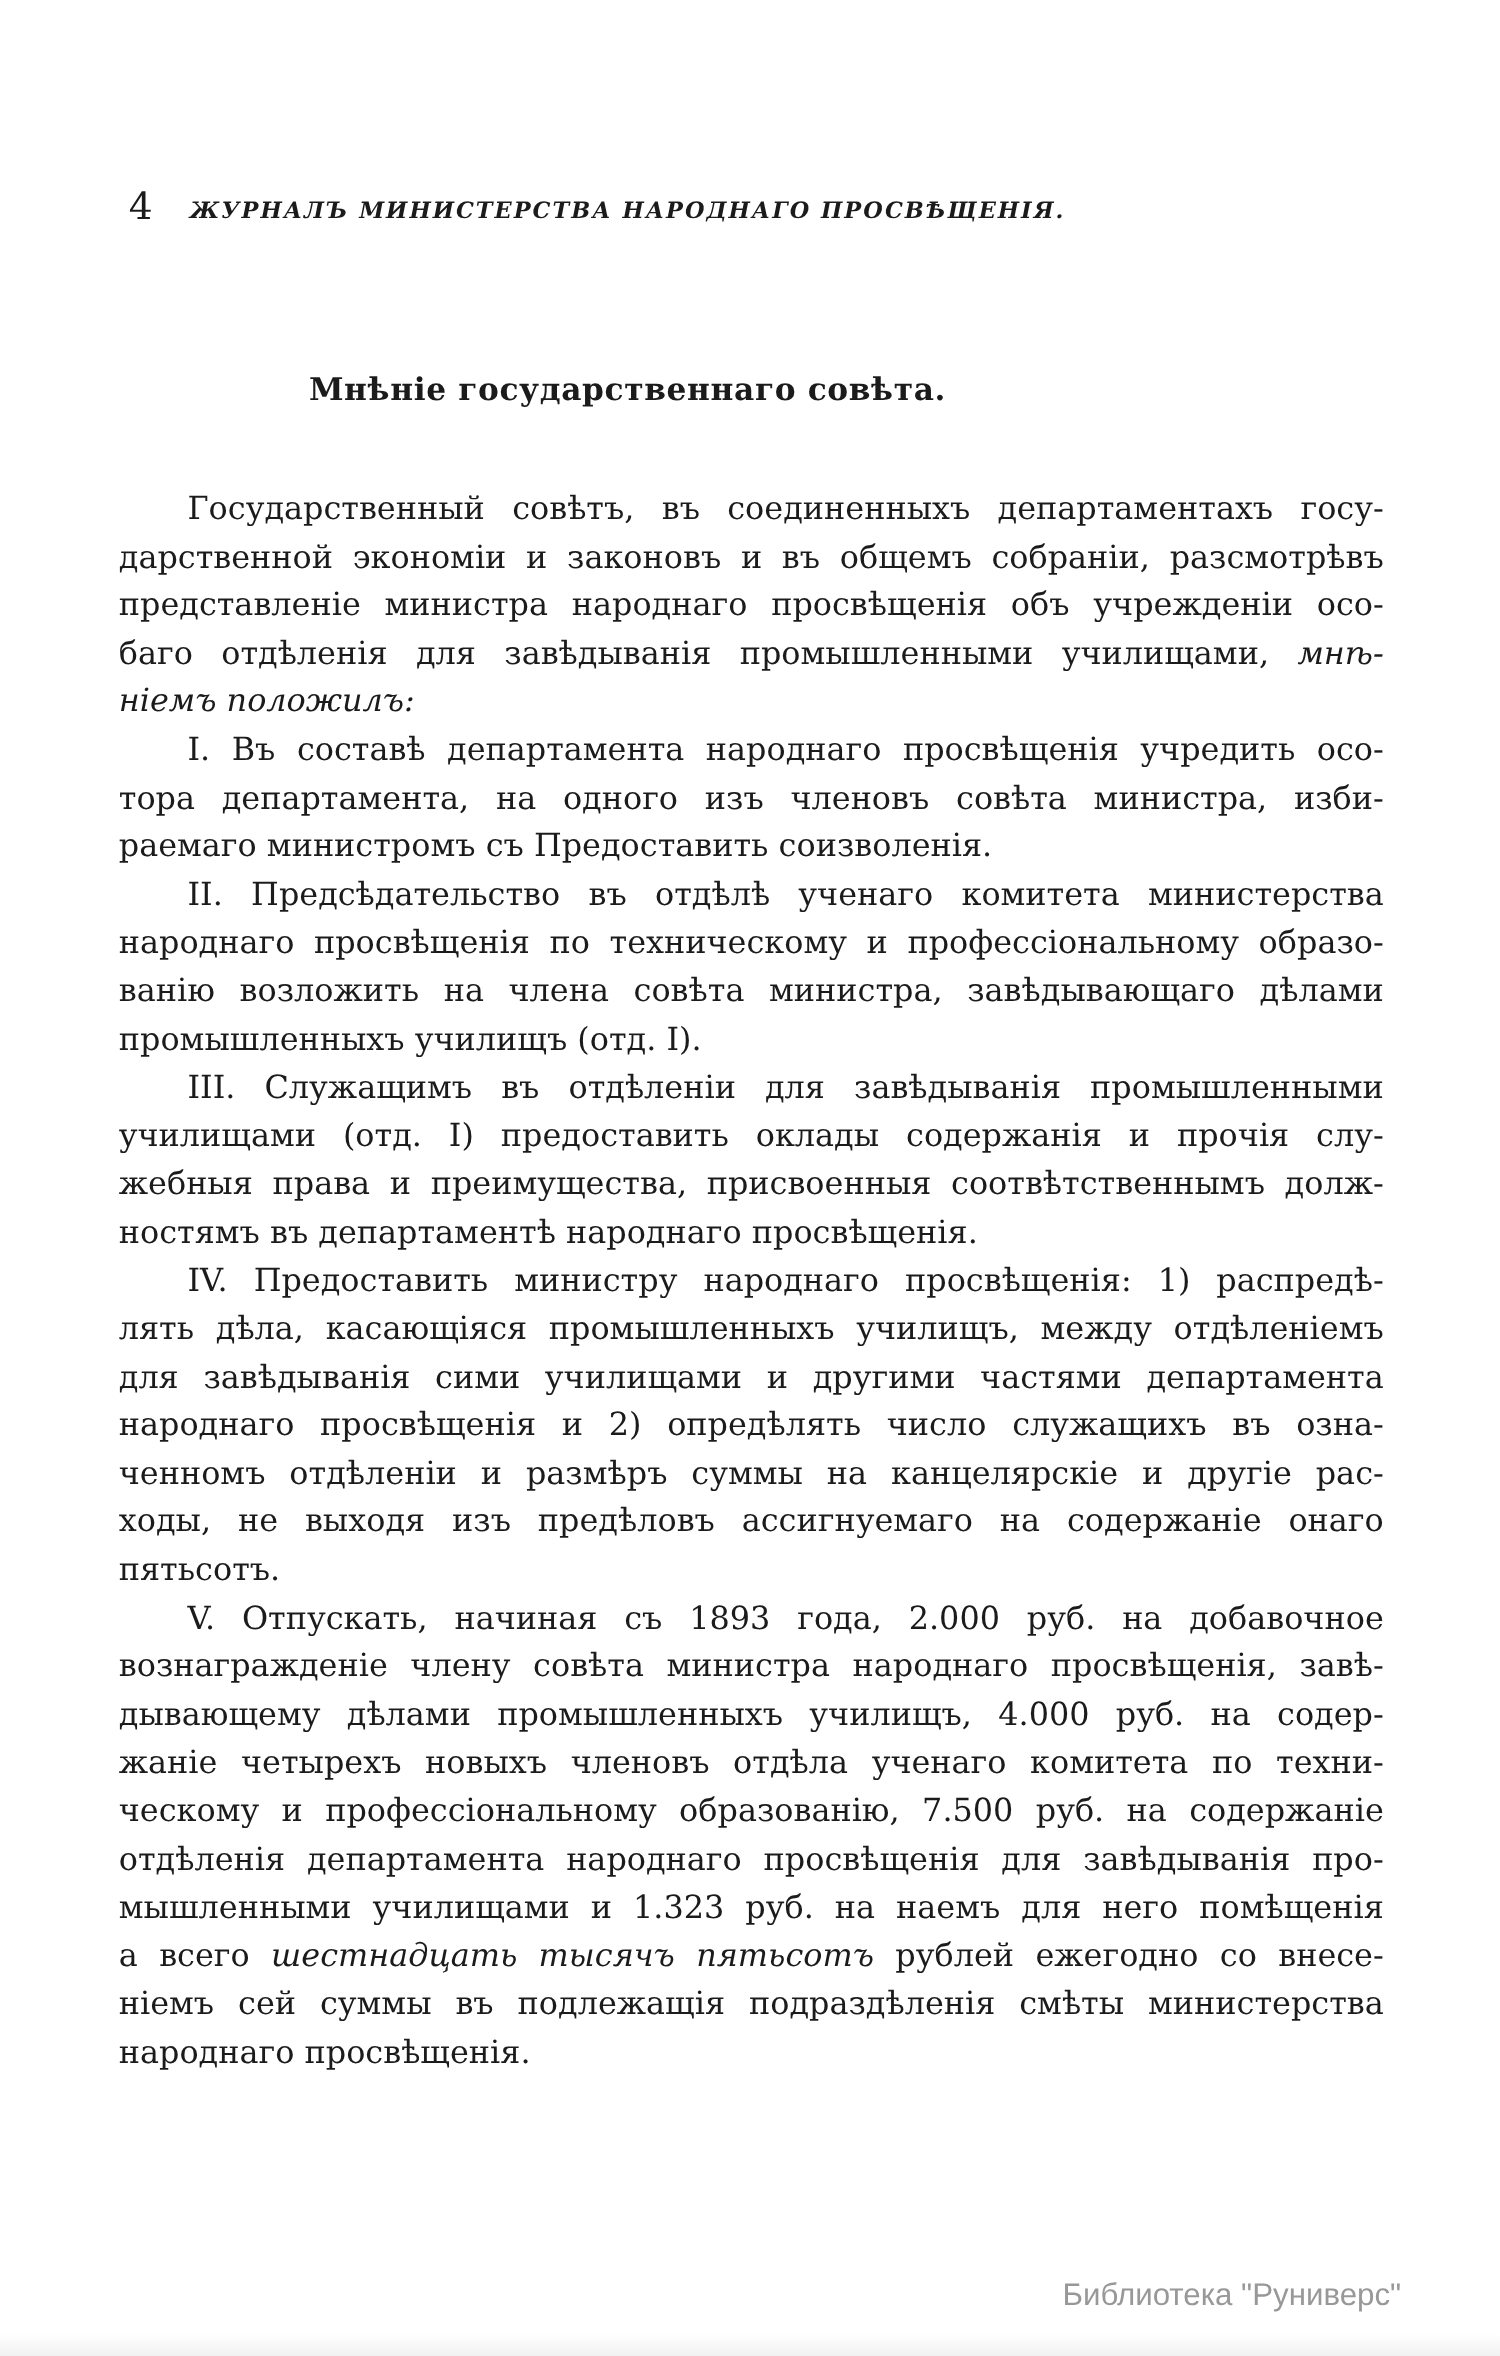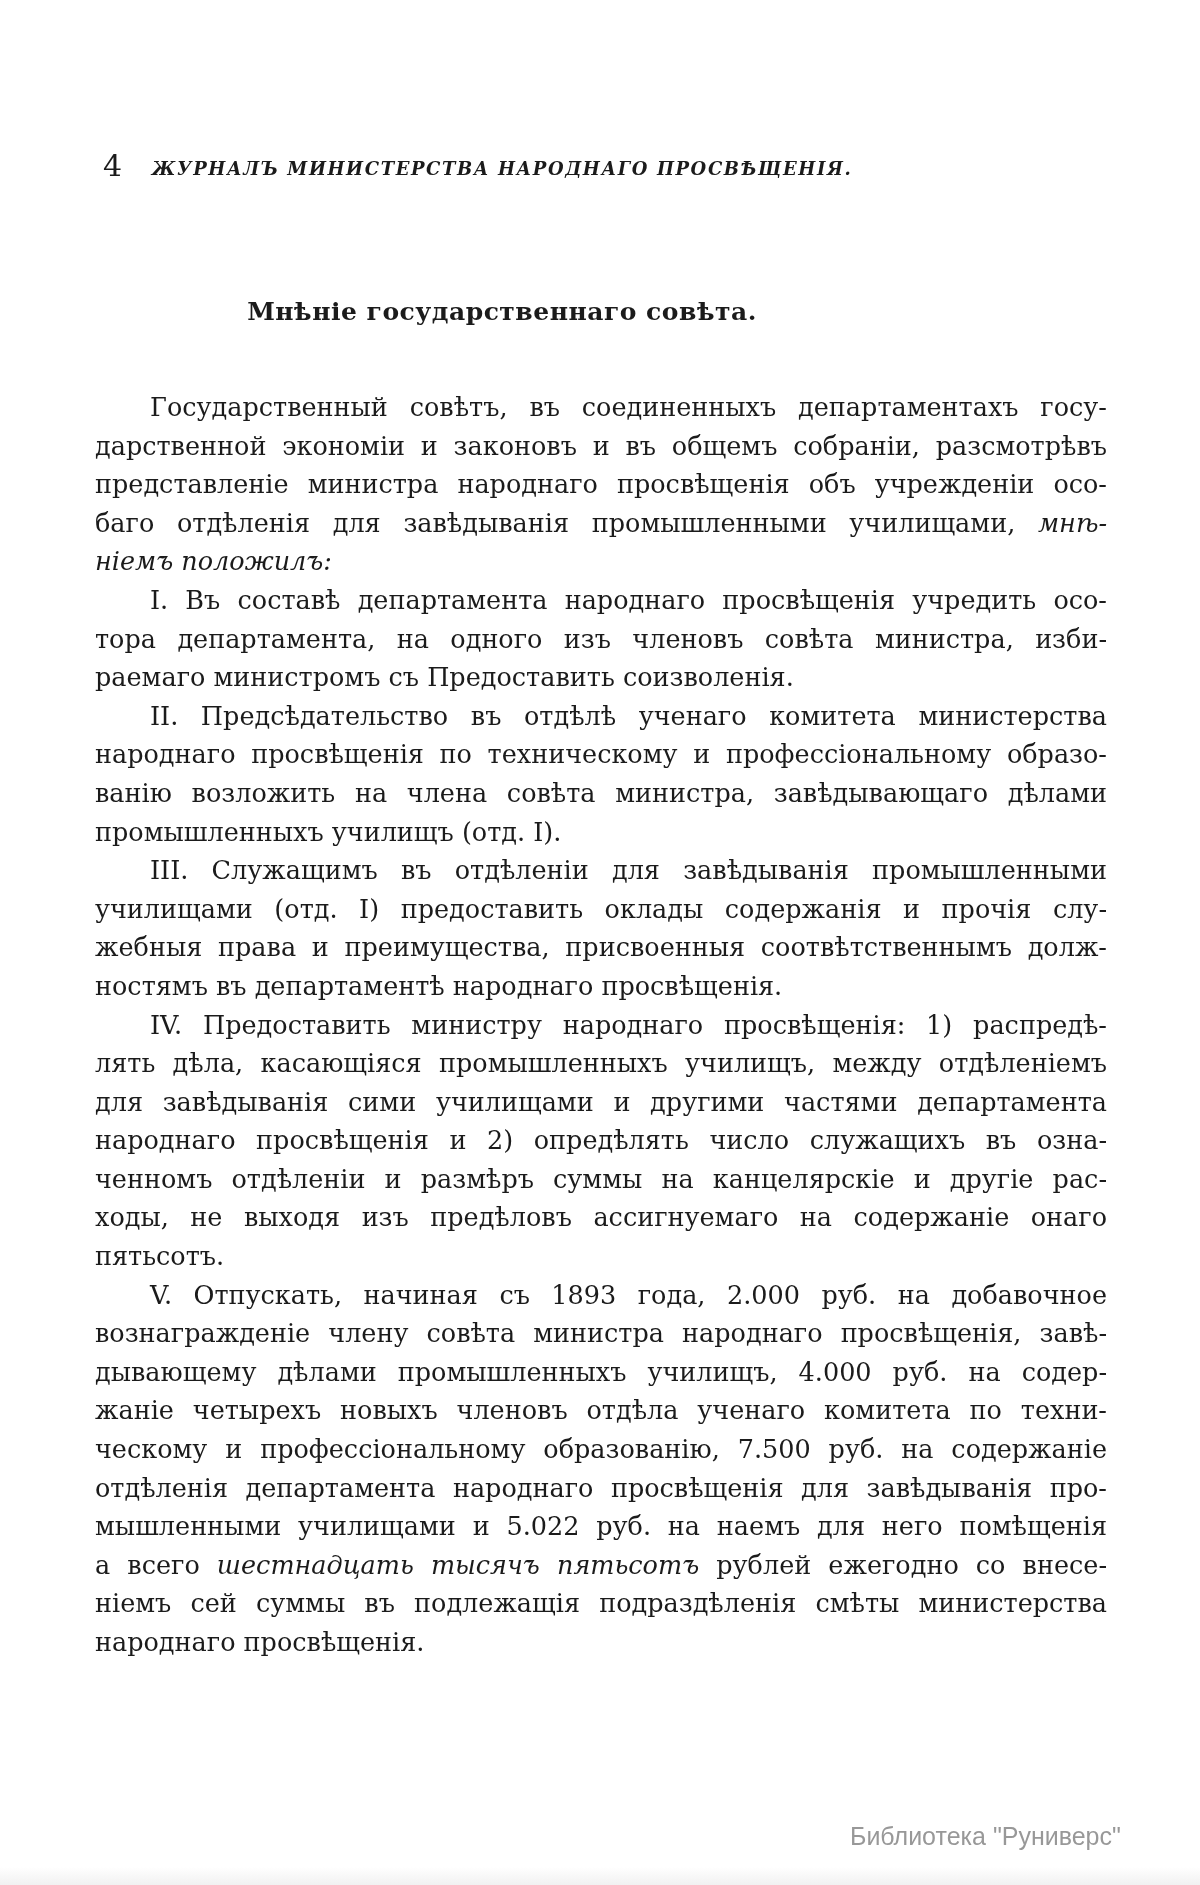--- a/index.html
+++ b/index.html
@@ -126,21 +126,21 @@
         <div class="line"><span>ходы, не выходя изъ предѣловъ ассигнуемаго на содержаніе онаго</span></div>
         <div class="line endline"><span>пятьсотъ.</span></div>
       </div>
       <div class="para">
         <div class="line first"><span>V. Отпускать, начиная съ 1893 года, 2.000 руб. на добавочное</span></div>
         <div class="line"><span>вознагражденіе члену совѣта министра народнаго просвѣщенія, завѣ-</span></div>
         <div class="line"><span>дывающему дѣлами промышленныхъ училищъ, 4.000 руб. на содер-</span></div>
         <div class="line"><span>жаніе четырехъ новыхъ членовъ отдѣла ученаго комитета по техни-</span></div>
         <div class="line"><span>ческому и профессіональному образованію, 7.500 руб. на содержаніе</span></div>
         <div class="line"><span>отдѣленія департамента народнаго просвѣщенія для завѣдыванія про-</span></div>
-        <div class="line"><span>мышленными училищами и 5.022 руб. на наемъ для него помѣщенія</span></div>
+        <div class="line"><span>мышленными училищами и 1.323 руб. на наемъ для него помѣщенія</span></div>
         <div class="line"><span>а всего </span><span class="it">шестнадцать тысячъ пятьсотъ</span><span> рублей ежегодно со внесе-</span></div>
         <div class="line"><span>ніемъ сей суммы въ подлежащія подраздѣленія смѣты министерства</span></div>
         <div class="line endline"><span>народнаго просвѣщенія.</span></div>
       </div>
     </div>
   <div class="watermark">Библиотека "Руниверс"</div>
   <div class="scan-edge"></div>
 </div>
 
 </body></html>

